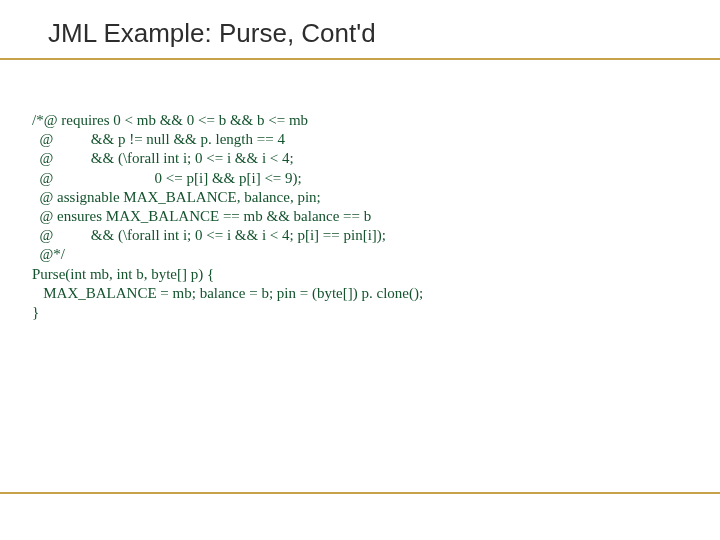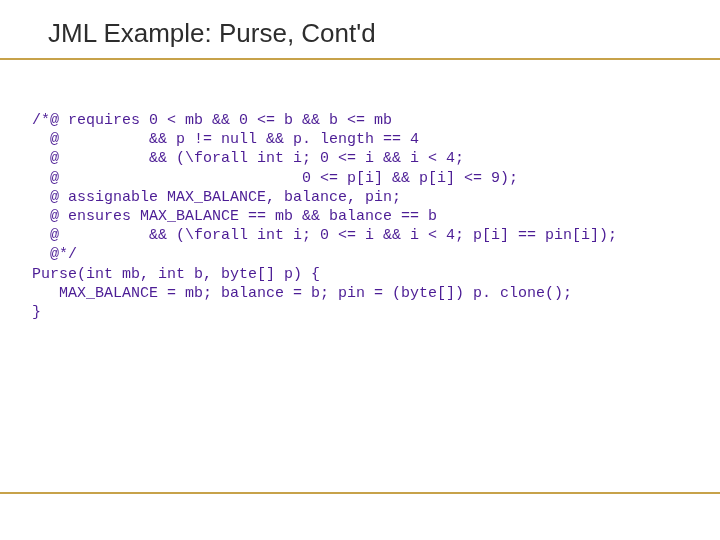--- a/index.html
+++ b/index.html
@@ -31,25 +31,25 @@
     left: 0;
     right: 0;
     height: 0;
     border-top: 2px solid #c7a24a;
   }
   .code {
     position: absolute;
     top: 96px;
     left: 32px;
     right: 20px;
-    font-family: Liberation Mono, monospace;
+    font-family: Liberation Serif, serif;
     font-size: 15px;
     line-height: 1.28;
     white-space: pre;
-    color: #4c1d95;
+    color: #14532d;
   }
   .bottom-rule {
     position: absolute;
     left: 0;
     right: 0;
     bottom: 46px;
     height: 0;
     border-top: 2px solid #c7a24a;
   }
 </style>

